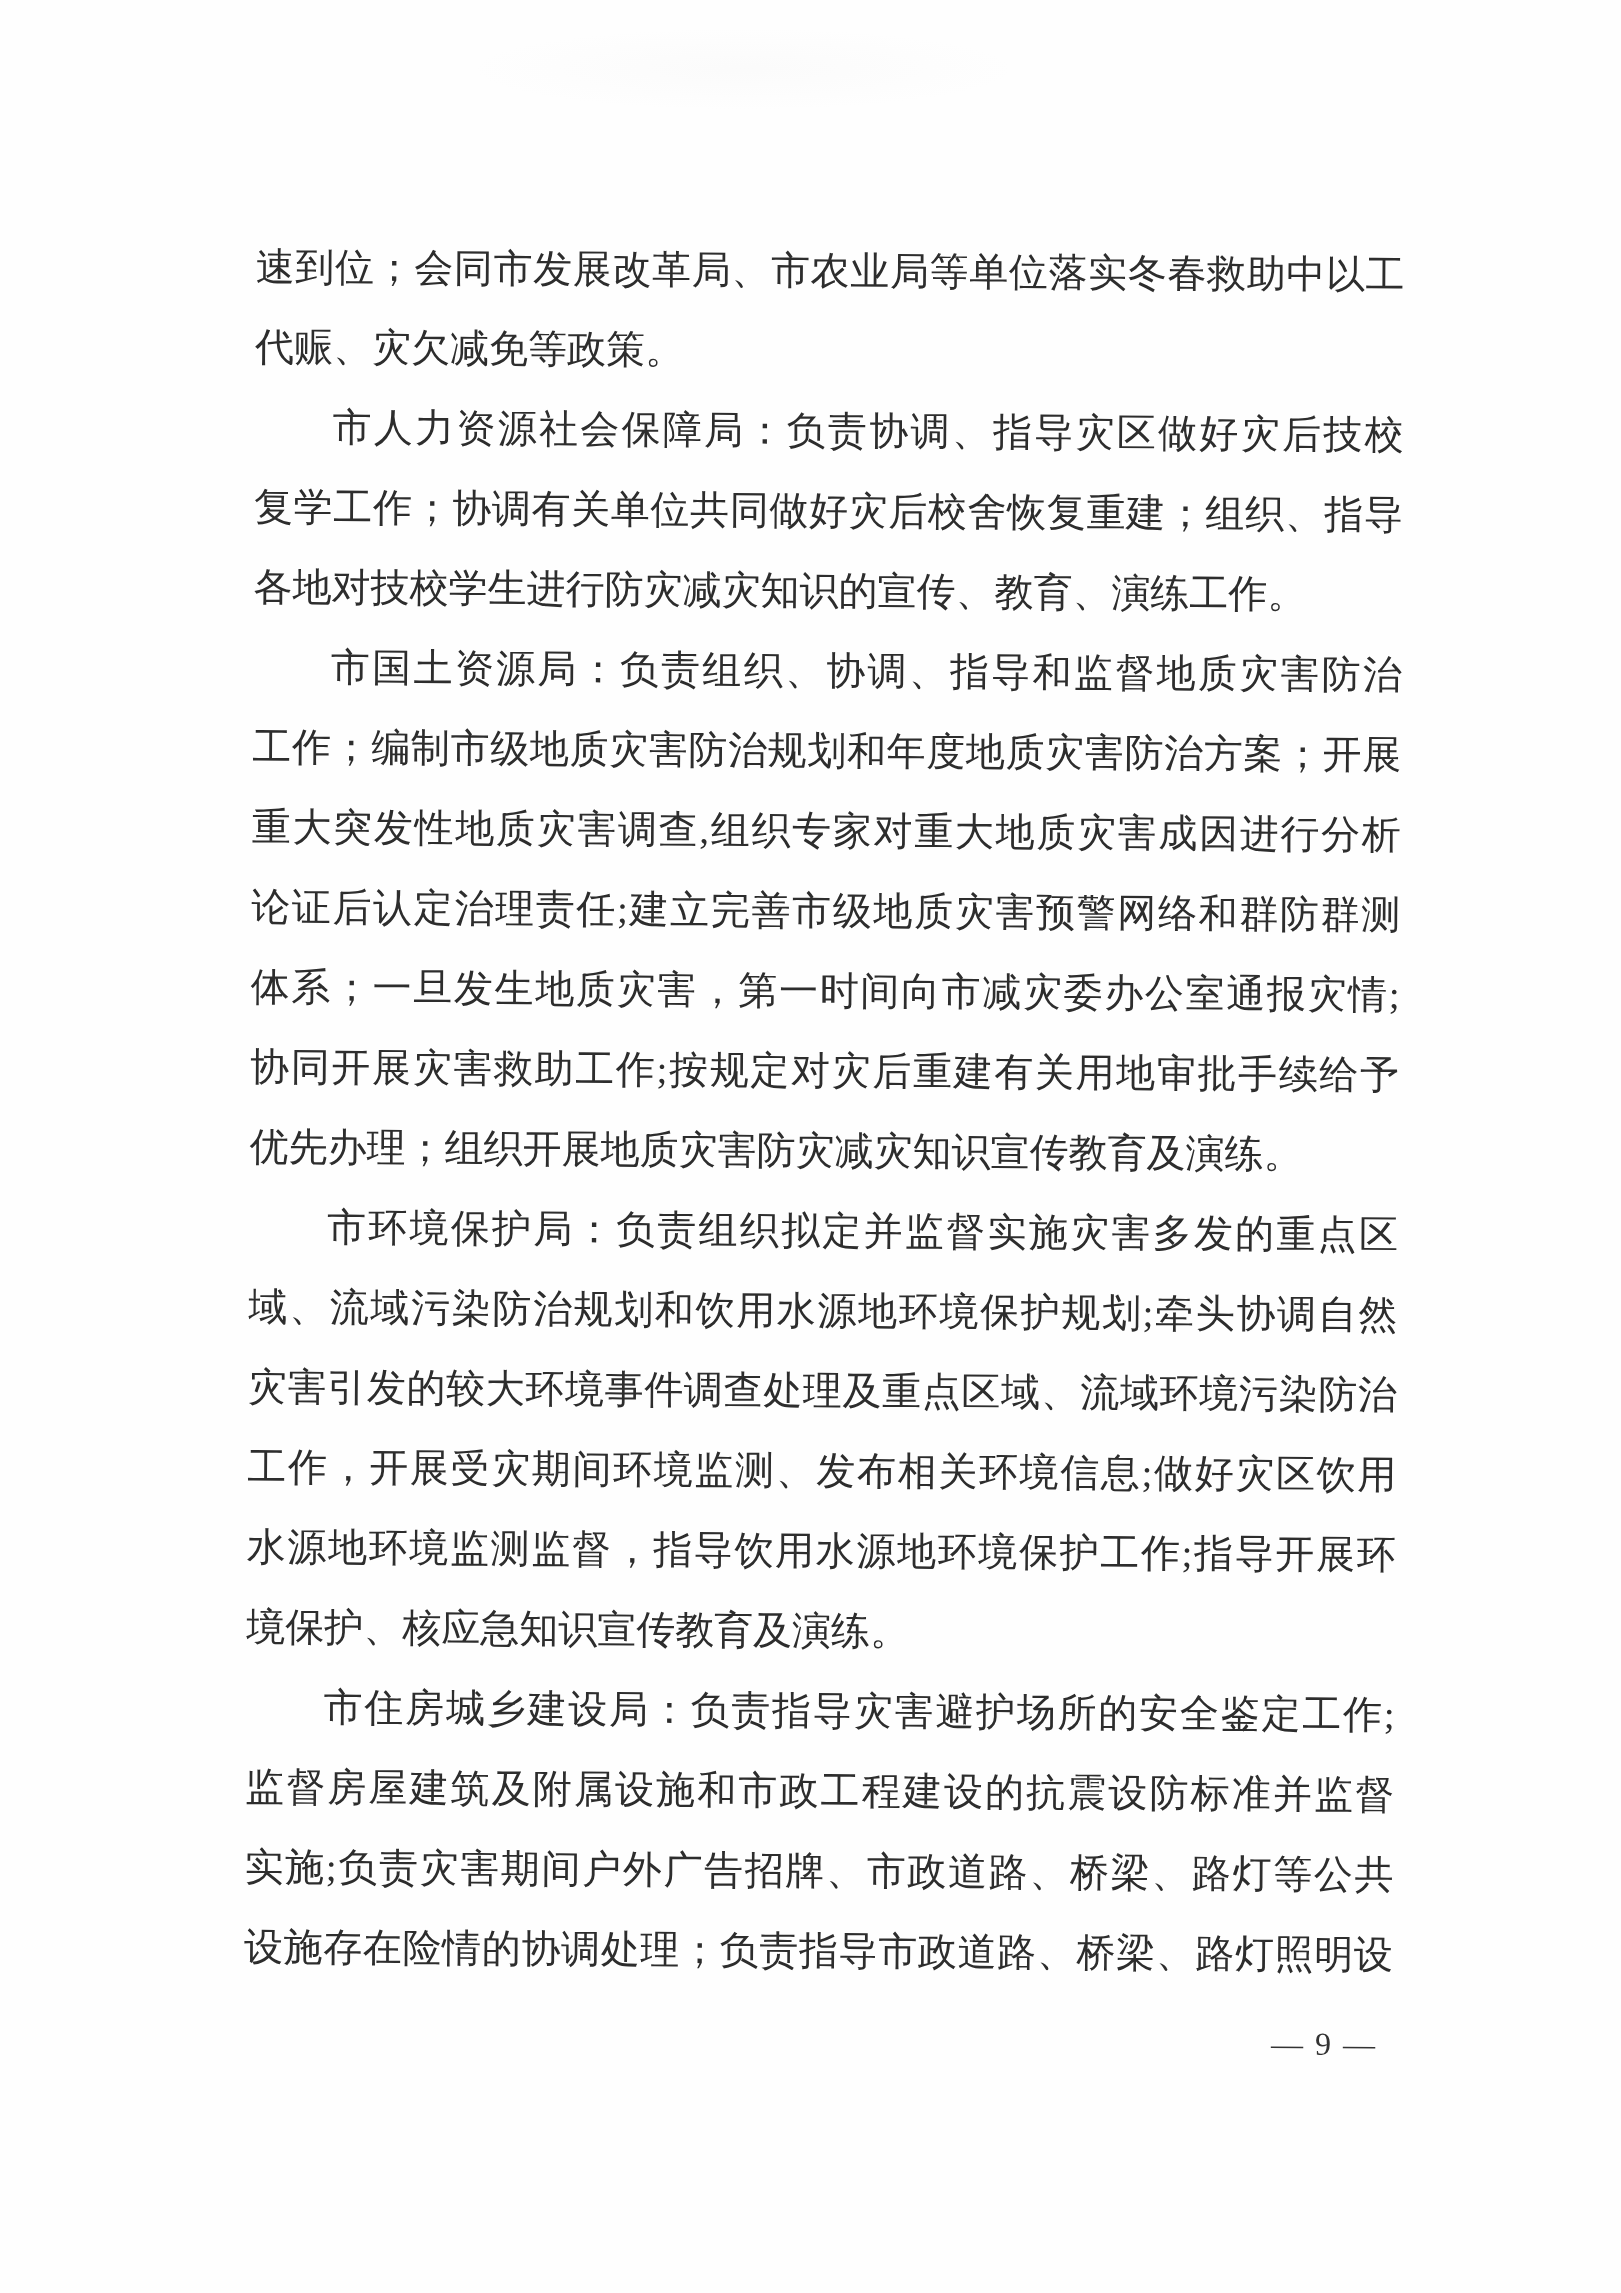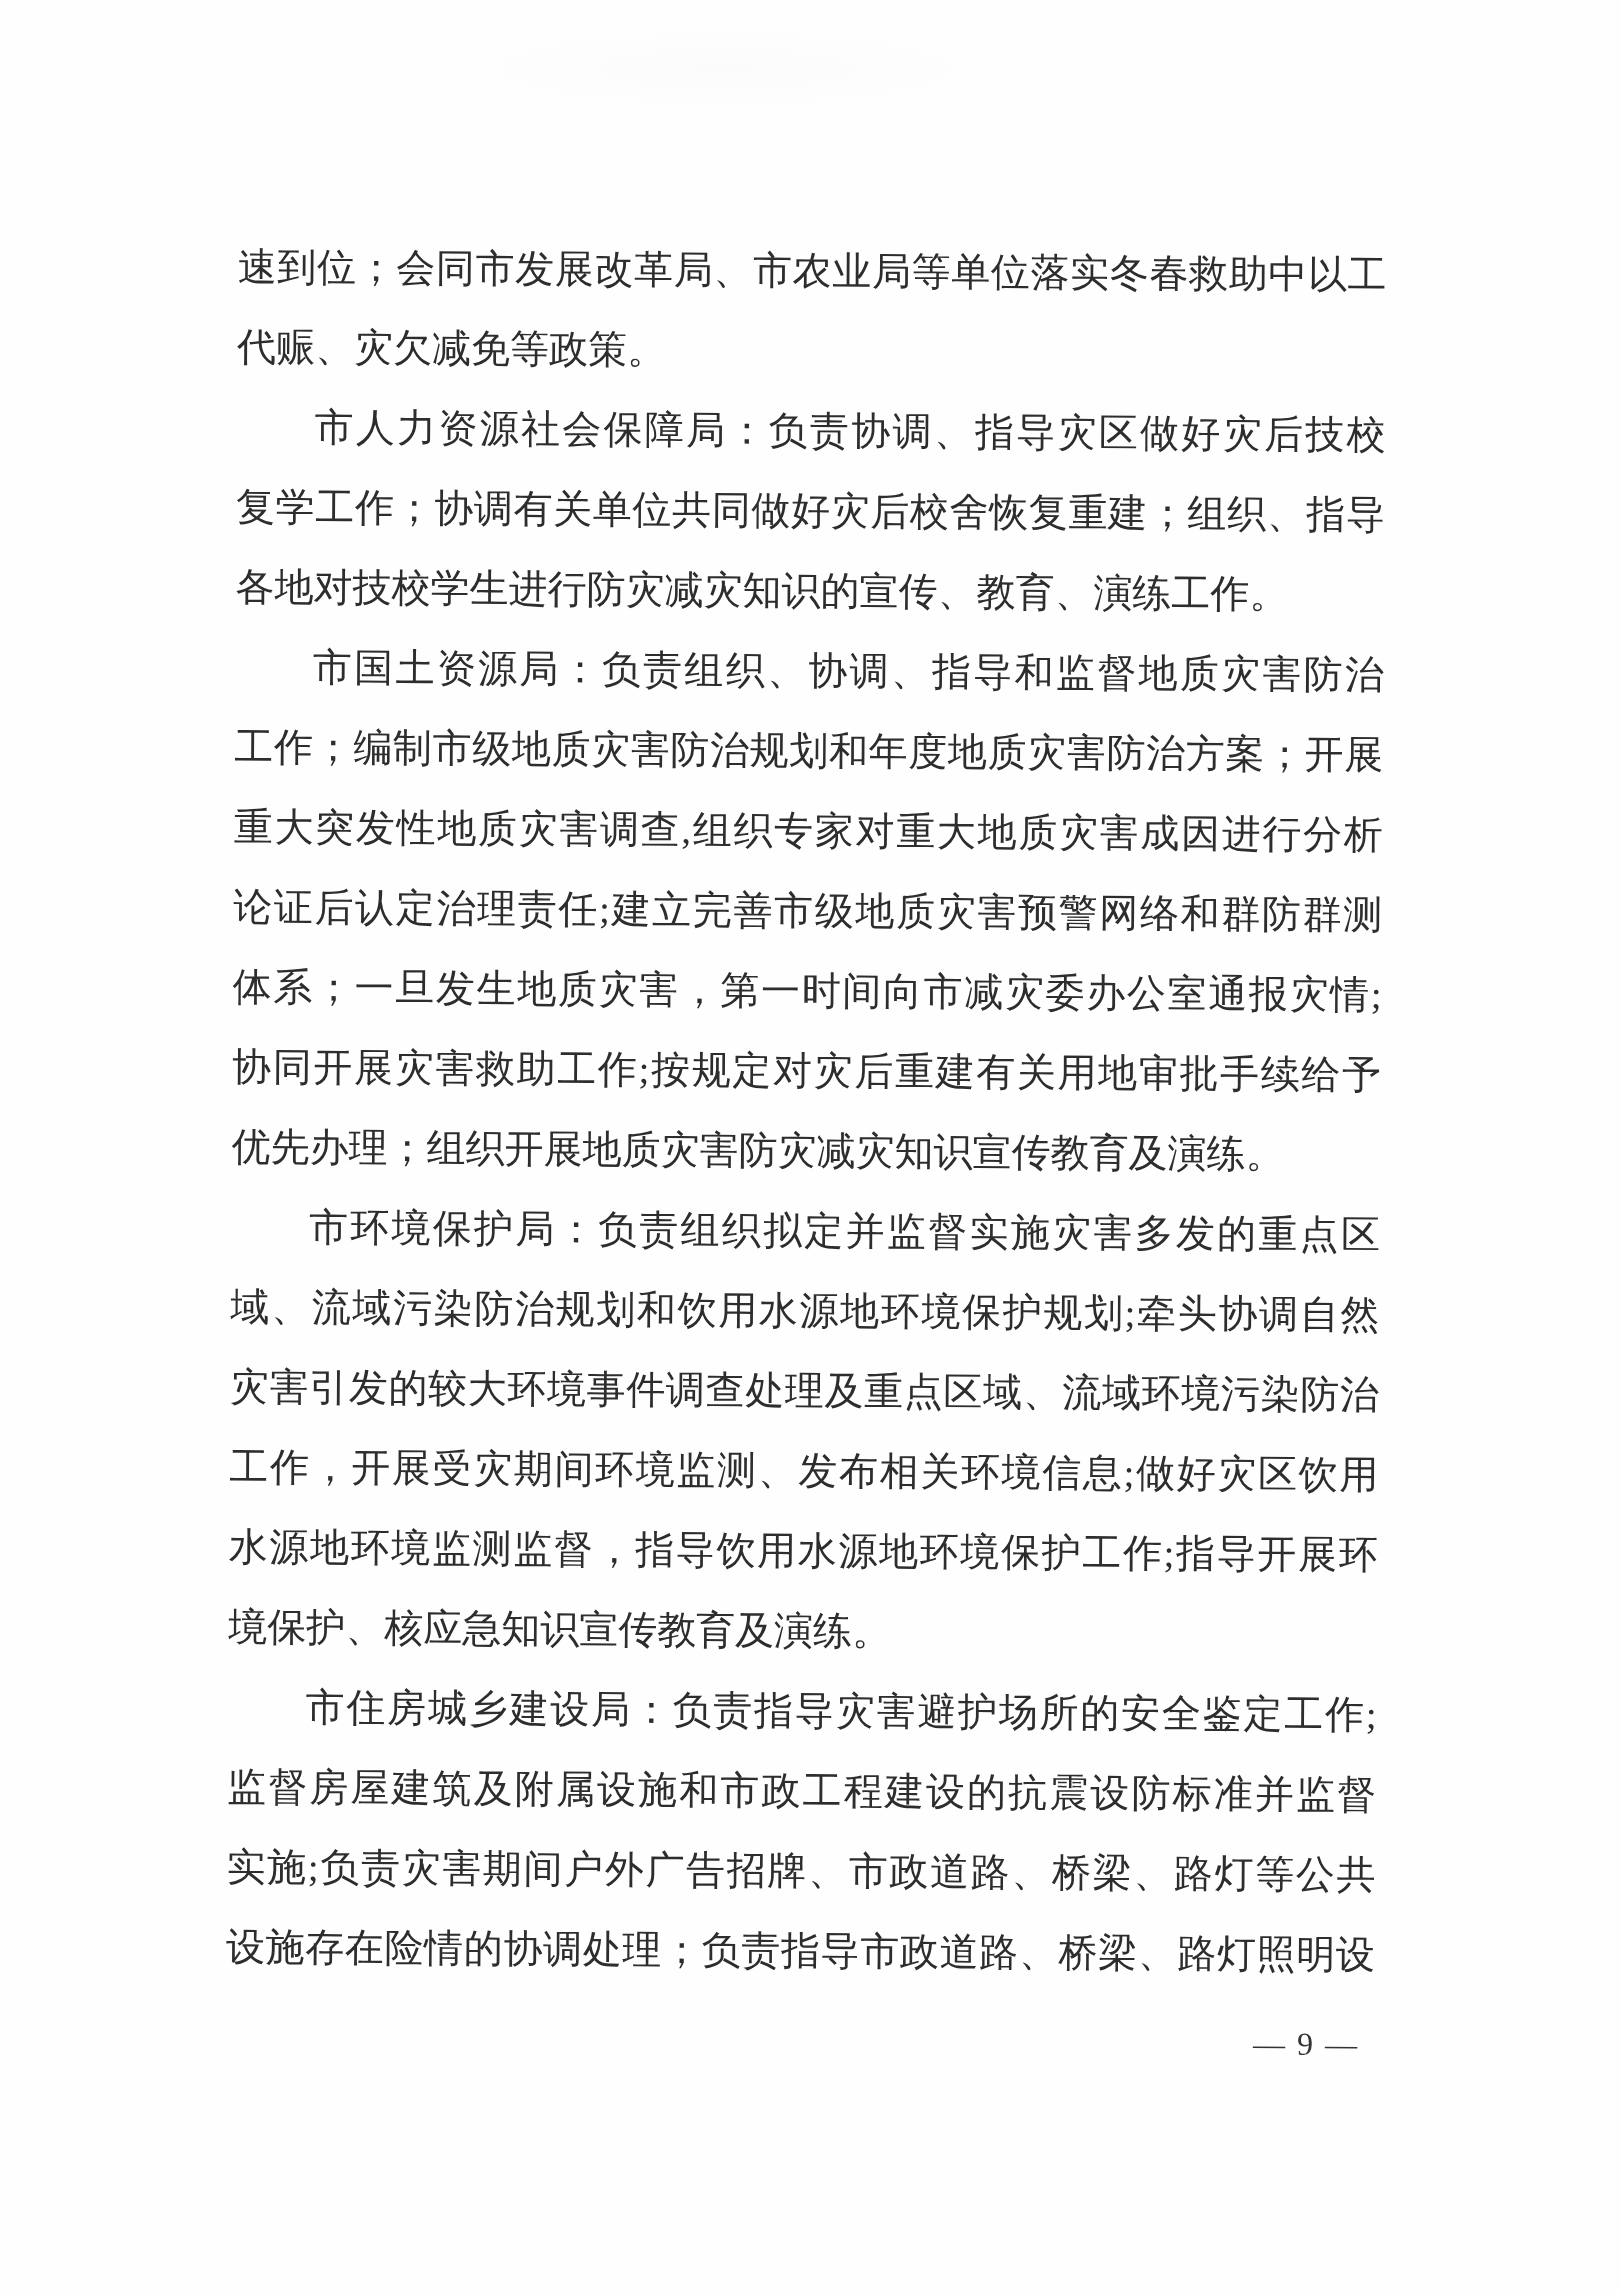--- a/index.html
+++ b/index.html
@@ -13,20 +13,21 @@
     background: #fefefe;
     font-family: "Liberation Serif", serif;
     overflow: hidden;
   }
   .page {
     position: absolute;
     inset: 0;
     background:
       radial-gradient(ellipse 392px 59px at 725px 69px, rgba(200,200,200,0.06), rgba(255,255,255,0) 70%),
       #fefefe;
+    margin-left: 18px;
   }
   .textblock {
     position: absolute;
     left: 238px;
     top: 227px;
     width: 1149px;
     transform: rotate(0.4deg);
     transform-origin: 0 0;
     color: #2d2d2d;
   }

